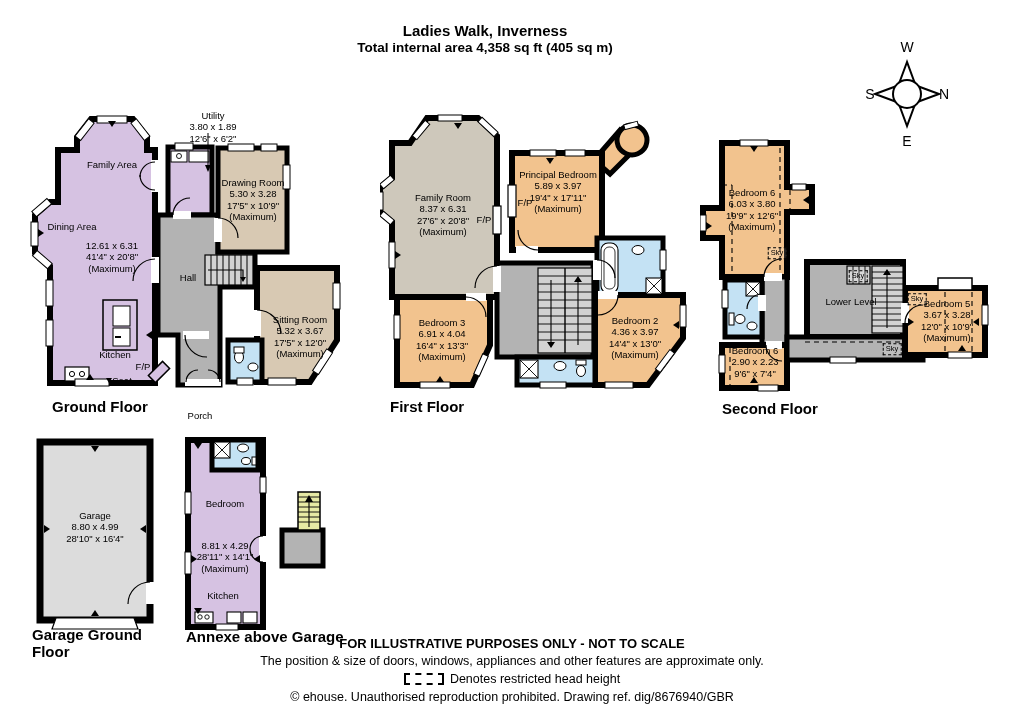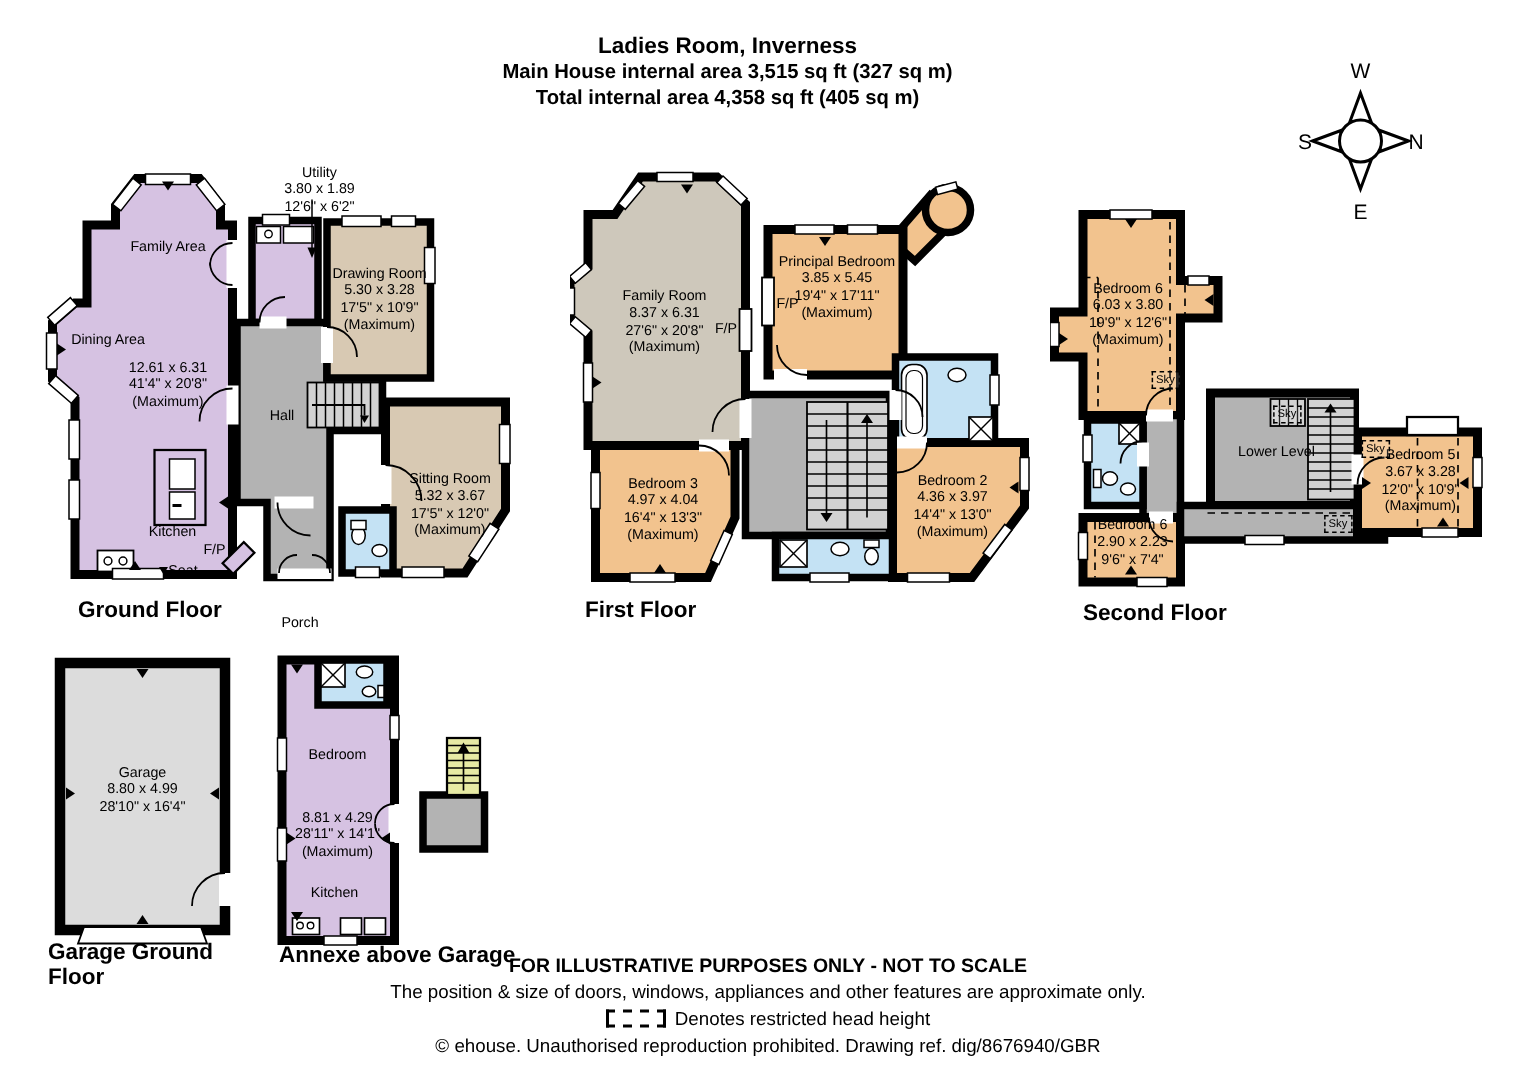--- a/index.html
+++ b/index.html
@@ -34,22 +34,21 @@
   #footer4{top:690px;font-size:12.5px;}
   .dash-box{
     display:inline-block;width:36px;height:8px;border:2px dashed #000;
     vertical-align:middle;margin-right:6px;margin-top:-2px;
   }
 </style>
 </head>
 <body>
 
 <div id="header">
-  <div class="title">Ladies Room, Inverness</div>
-  <div class="area-line">Main House internal area 3,515 sq ft (327 sq m)</div>
+  <div class="title">Ladies Walk, Inverness</div>
   <div class="area-line">Total internal area 4,358 sq ft (405 sq m)</div>
 </div>
 
 <div class="abs" style="left:862px;top:30px;width:90px;height:120px;">
   <svg width="90" height="120" viewBox="0 0 90 120">
     <polygon points="45,32 38,51 52,51" fill="#fff" stroke="#000" stroke-width="2"></polygon>
     <polygon points="45,96 38,77 52,77" fill="#fff" stroke="#000" stroke-width="2"></polygon>
     <polygon points="13,64 32,57 32,71" fill="#fff" stroke="#000" stroke-width="2"></polygon>
     <polygon points="77,64 58,57 58,71" fill="#fff" stroke="#000" stroke-width="2"></polygon>
     <circle cx="45" cy="64" r="14" fill="#fff" stroke="#000" stroke-width="2"></circle>
@@ -303,27 +302,27 @@
   <div class="lbl" style="left:63px;top:105px;">
       <div>Family Room</div>
       <div>8.37 x 6.31</div>
       <div>27'6" x 20'8"</div>
       <div>(Maximum)</div>
     </div>
   <div class="lbl" style="left:104px;top:110px;">F/P</div>
   <div class="lbl" style="left:145px;top:93px;">F/P</div>
   <div class="lbl" style="left:178px;top:82px;">
       <div>Principal Bedroom</div>
-      <div>3.85 x 5.45</div>
+      <div>5.89 x 3.97</div>
       <div>19'4" x 17'11"</div>
       <div>(Maximum)</div>
     </div>
   <div class="lbl" style="left:62px;top:230px;">
       <div>Bedroom 3</div>
-      <div>4.97 x 4.04</div>
+      <div>6.91 x 4.04</div>
       <div>16'4" x 13'3"</div>
       <div>(Maximum)</div>
     </div>
   <div class="lbl" style="left:255px;top:228px;">
       <div>Bedroom 2</div>
       <div>4.36 x 3.97</div>
       <div>14'4" x 13'0"</div>
       <div>(Maximum)</div>
     </div>
 </div>

